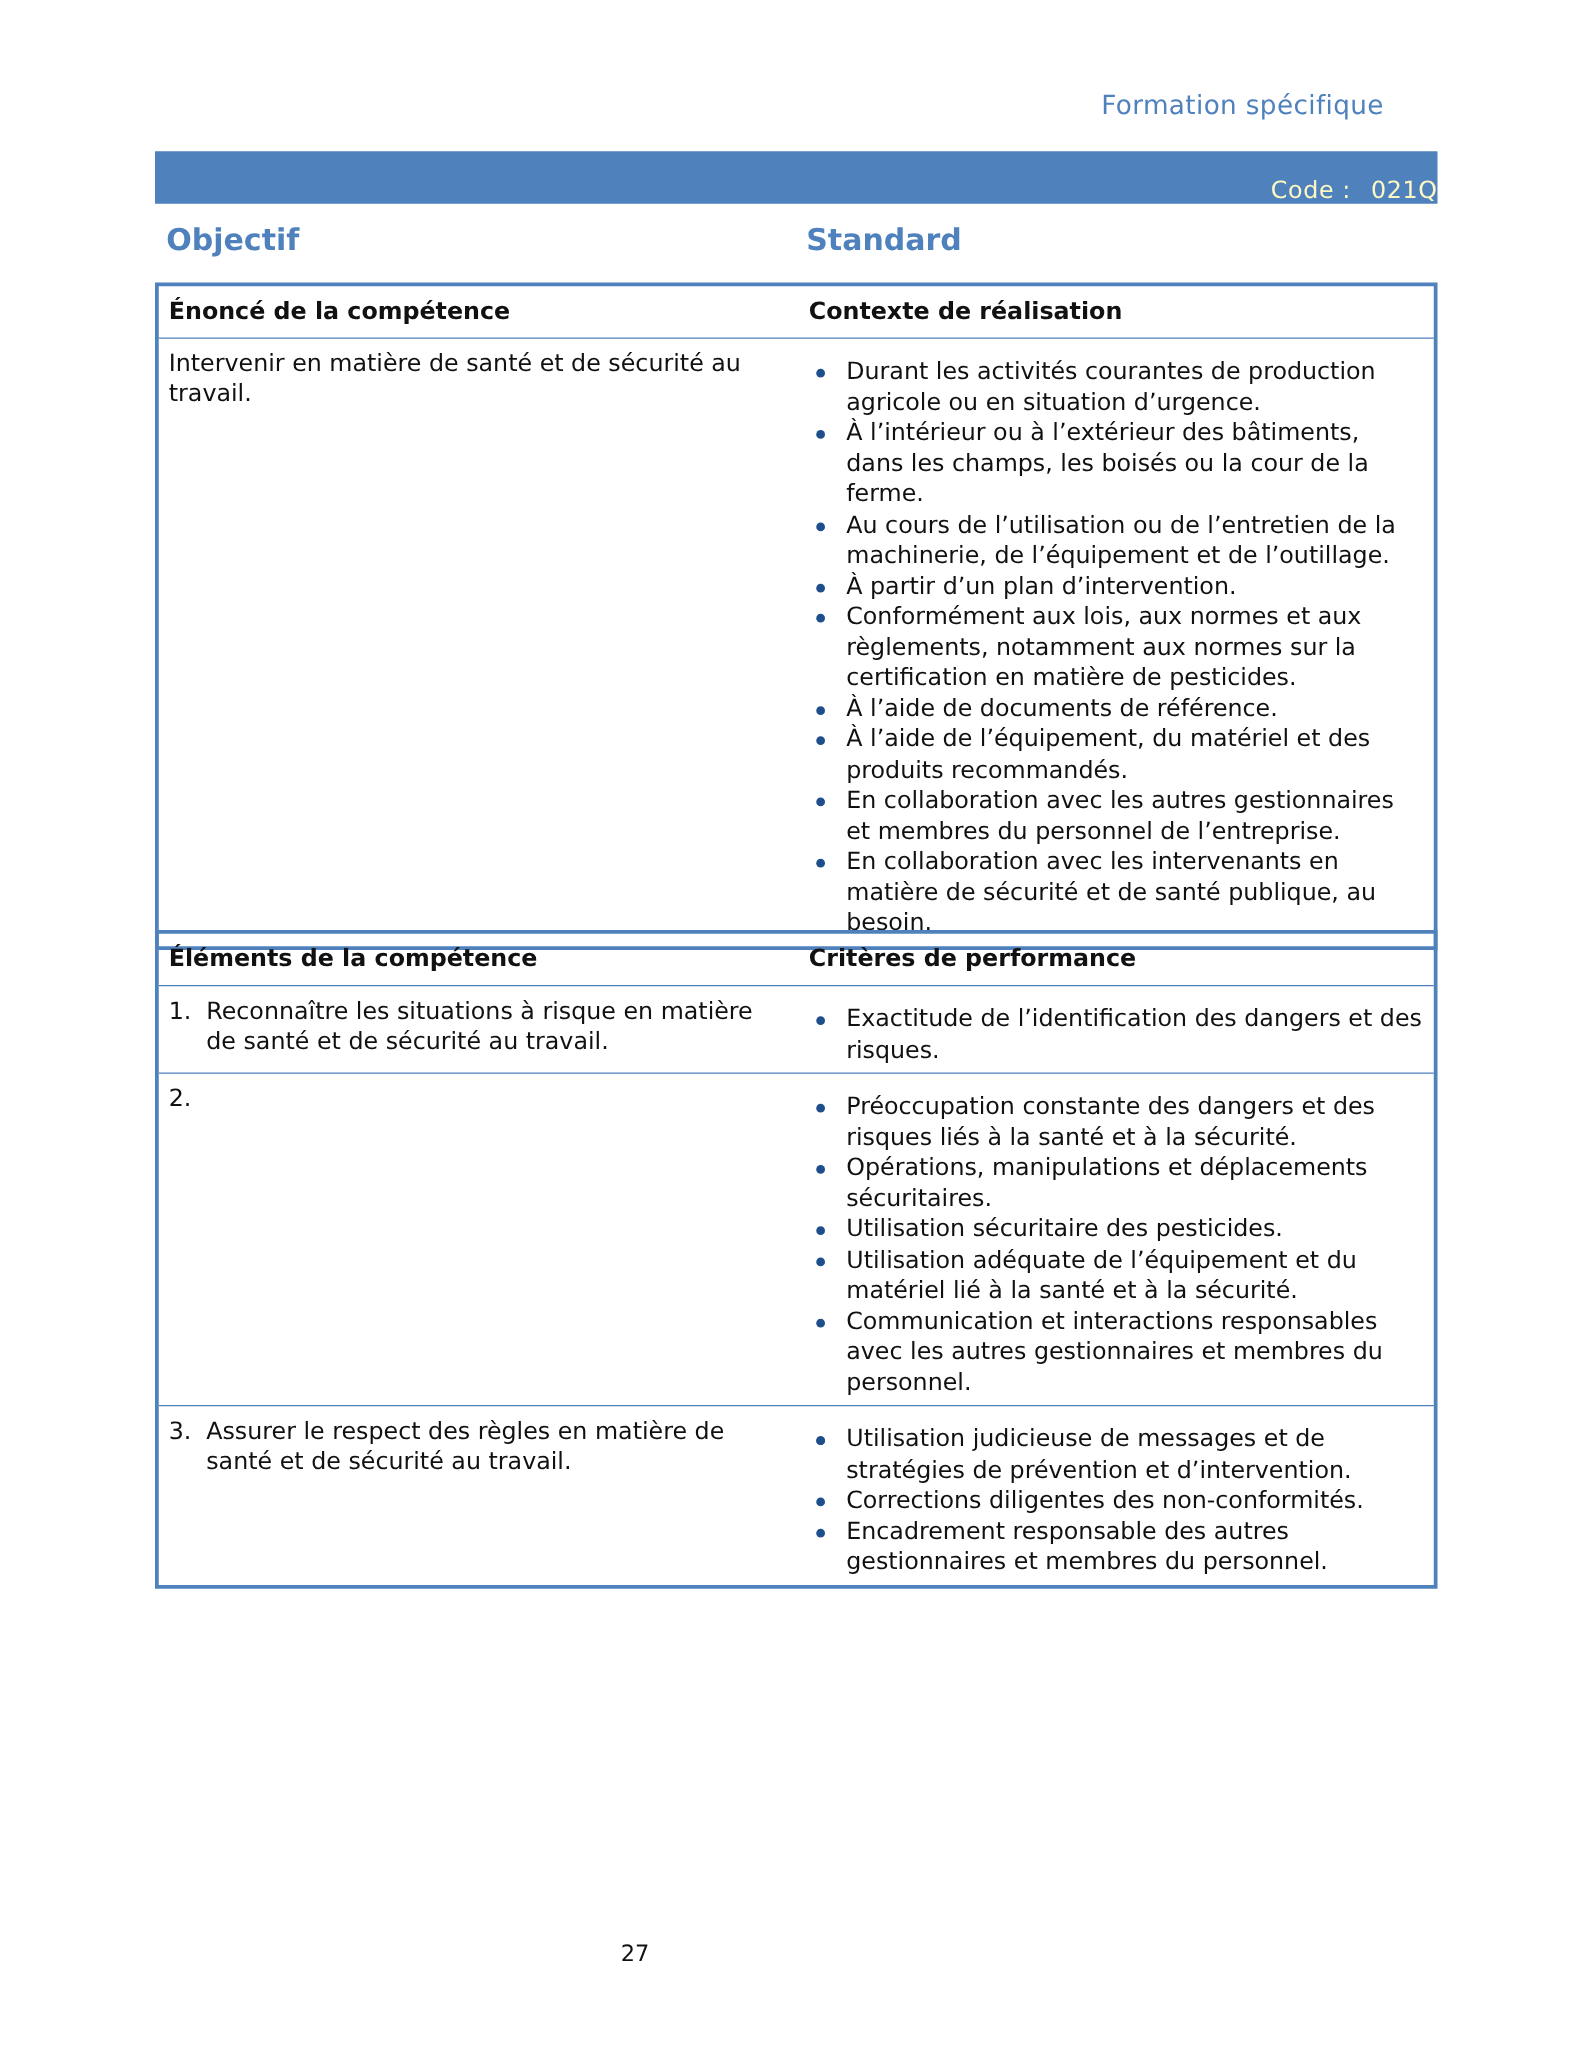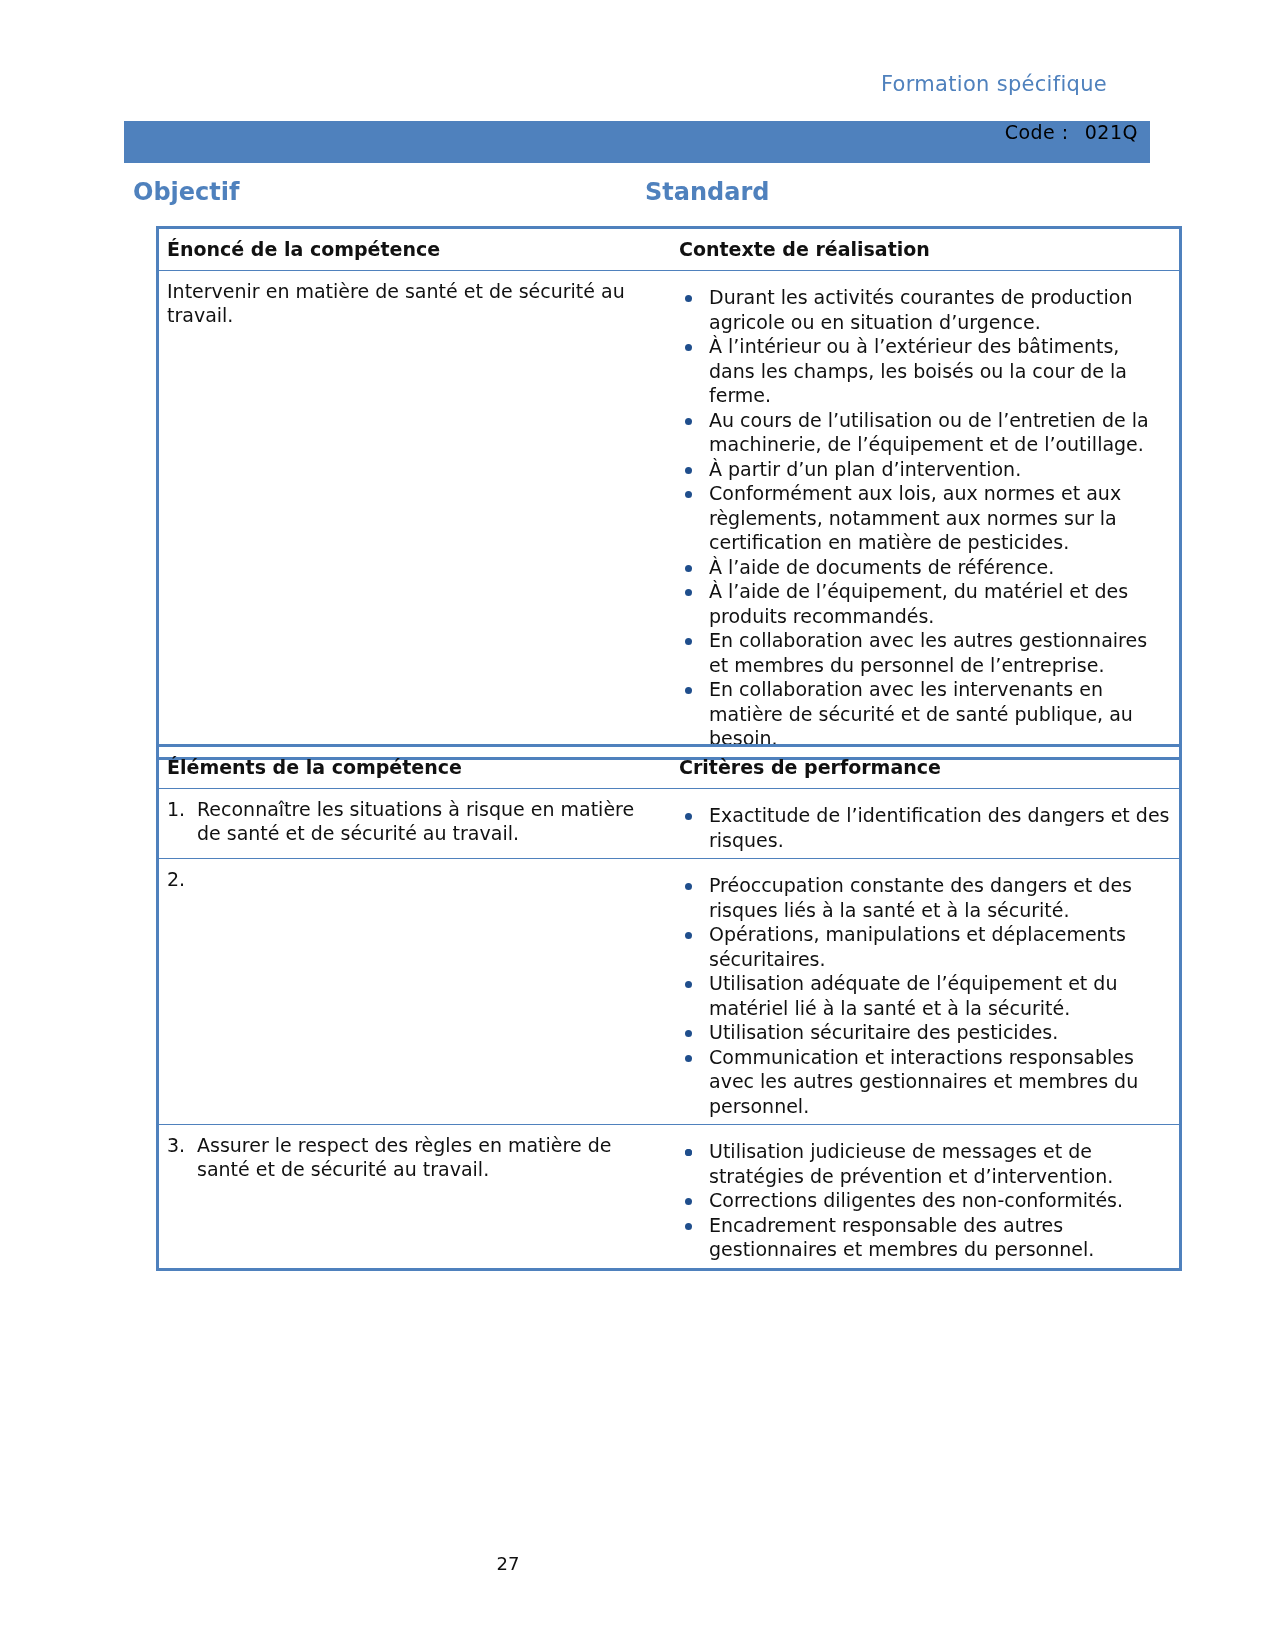--- a/index.html
+++ b/index.html
@@ -1,21 +1,21 @@
 <!DOCTYPE html>
 <html><head>
   <meta charset="utf-8">
   <style>
     html, body { margin: 0; padding: 0; background: #ffffff; }
     body { width: 1275px; height: 1650px; position: relative; font-family: "DejaVu Sans", sans-serif; color: #111; }
     .header-title { position: absolute; top: 72px; right: 168px; font-size: 21px; color: #4f81bd; letter-spacing: 0.3px; }
-    .code-bar { position: absolute; top: 121px; left: 124px; width: 1026px; height: 42px; background: #4f81bd; color: #000000; font-size: 19px; display: flex; justify-content: flex-end; align-items: flex-start; box-sizing: border-box; padding-right: 12px; letter-spacing: 0.5px; }
+    .code-bar { position: absolute; top: 121px; left: 124px; width: 1026px; height: 42px; background: #4f81bd; color: #fef9c3; font-size: 19px; display: flex; justify-content: flex-end; align-items: flex-end; box-sizing: border-box; letter-spacing: 0.5px; }
     .code-bar .code-value { margin-left: 16px; }
     .section-heading { position: absolute; top: 178px; font-size: 24px; font-weight: bold; color: #4f81bd; }
-    .table { position: absolute; left: 124px; width: 1026px; border: 3px solid #4f81bd; box-sizing: border-box; margin-left: 32px; }
+    .table { position: absolute; left: 124px; width: 1026px; border: 3px solid #4f81bd; box-sizing: border-box; }
     .row { display: flex; border-top: 1px solid #4f81bd; }
     .row:first-child { border-top: none; }
     .col-left { width: 512px; box-sizing: border-box; padding: 8px 8px 6px 8px; }
     .col-right { flex: 1; box-sizing: border-box; padding: 8px 8px 6px 8px; }
     .th { font-weight: bold; font-size: 19px; padding-top: 9px; padding-bottom: 10px; }
     .cell-text { font-size: 19px; line-height: 24px; }
     ul.bullets { list-style: none; margin: 6px 0 0 0; padding: 0; }
     ul.bullets li { position: relative; padding-left: 30px; font-size: 19px; line-height: 24.5px; margin-bottom: 0; }
     ul.bullets li .dot { position: absolute; left: 6px; top: 10px; width: 7px; height: 7px; border-radius: 50%; background: #1f4e8c; }
     .numbered { position: relative; padding-left: 30px; font-size: 19px; line-height: 24px; }
@@ -81,22 +81,22 @@
   <div class="row">
     <div class="col-left">
       <div class="numbered">
         <span class="num">2.</span>
       </div>
     </div>
     <div class="col-right">
       <ul class="bullets">
         <li><span class="dot"></span><span>Préoccupation constante des dangers et des risques liés à la santé et à la sécurité.</span></li>
         <li><span class="dot"></span><span>Opérations, manipulations et déplacements sécuritaires.</span></li>
+        <li><span class="dot"></span><span>Utilisation sécuritaire des pesticides.</span></li>
         <li><span class="dot"></span><span>Utilisation adéquate de l’équipement et du matériel lié à la santé et à la sécurité.</span></li>
-        <li><span class="dot"></span><span>Utilisation sécuritaire des pesticides.</span></li>
         <li><span class="dot"></span><span>Communication et interactions responsables avec les autres gestionnaires et membres du personnel.</span></li>
       </ul>
     </div>
   </div>
 
   <div class="row">
     <div class="col-left">
       <div class="numbered">
         <span class="num">3.</span>
         <span>Assurer le respect des règles en matière de santé et de sécurité au travail.</span>

